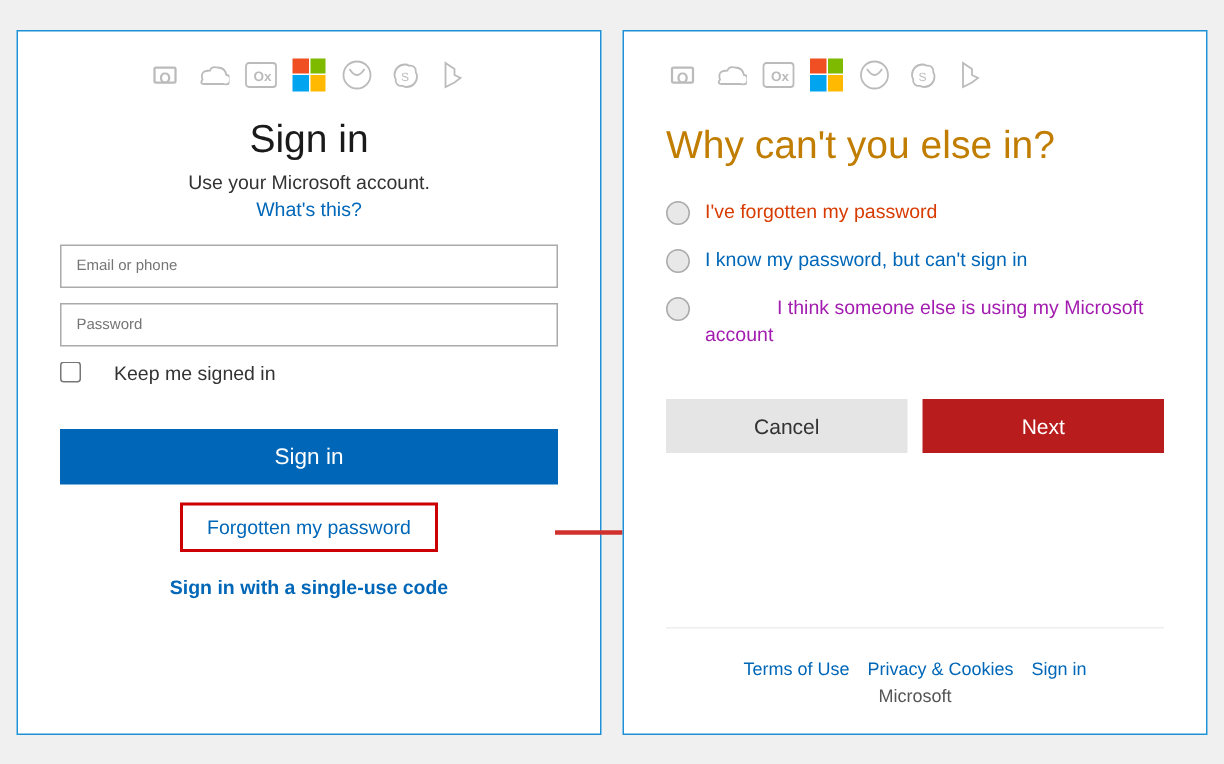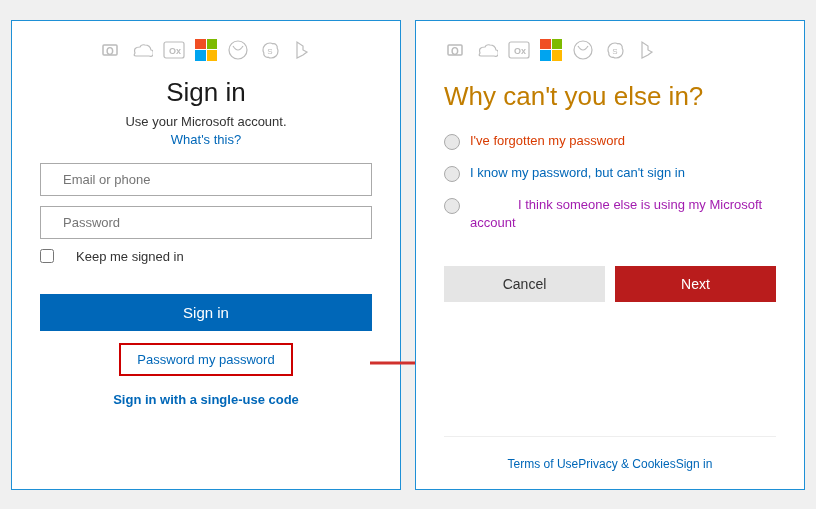--- a/index.html
+++ b/index.html
@@ -82,22 +82,22 @@
     .whats-this {
       color: #0067b8;
       font-size: 13px;
       cursor: pointer;
       text-decoration: none;
       margin-bottom: 16px;
     }
     .input-field {
       width: 100%;
       border: 1px solid #aaa;
-      padding: 8px 22px;
-      font-size: 13px;
+      padding: 8px 10px;
+      font-size: 10px;
       color: #be185d;
       margin-bottom: 10px;
       outline: none;
     }
     .checkbox-row {
       display: flex;
       align-items: center;
       gap: 22px;
       width: 100%;
       margin-bottom: 30px;
@@ -206,21 +206,21 @@
       background: #b91c1c;
       border: none;
       padding: 10px;
       font-size: 14px;
       cursor: pointer;
       color: #fff;
       font-family: inherit;
     }
     .footer-links {
       display: flex;
-      gap: 0;
+      gap: 12px;
       margin-top: auto;
       padding-top: 10px;
       flex-wrap: wrap;
       justify-content: center;
       width: 100%;
     }
     .footer-link {
       color: #0067b8;
       font-size: 12px;
       text-decoration: none;
@@ -302,21 +302,21 @@
 
     <div class="checkbox-row">
       <input type="checkbox" style="">
       <label class="checkbox-label">Keep me signed in</label>
     </div>
 
     <button class="signin-btn">Sign in</button>
 
 
     <div style="position:relative; display:flex; align-items:center; width:100%; justify-content:center; margin-bottom:8px;">
-      <a class="forgot-password-box">Password my password</a>
+      <a class="forgot-password-box">Forgotten my password</a>
 
       <svg class="arrow-svg" width="60" height="24" viewBox="0 0 60 24">
         <line x1="2" y1="12" x2="50" y2="12" stroke="#d0312d" stroke-width="3"></line>
         <polygon points="50,5 60,12 50,19" fill="#d0312d"></polygon>
       </svg>
     </div>
 
     <a class="single-use">Sign in with a single-use code</a>
   </div>
 
@@ -393,16 +393,17 @@
     </div>
 
     <div class="spacer"></div>
 
     <div style="width:100%; border-top:1px solid #eee; padding-top:10px;">
       <div class="footer-links">
         <a class="footer-link">Terms of Use</a>
         <a class="footer-link">Privacy &amp; Cookies</a>
         <a class="footer-link">Sign in</a>
       </div>
+      <div class="footer-microsoft">Microsoft</div>
     </div>
   </div>
 
 </div>
 
 </body></html>

